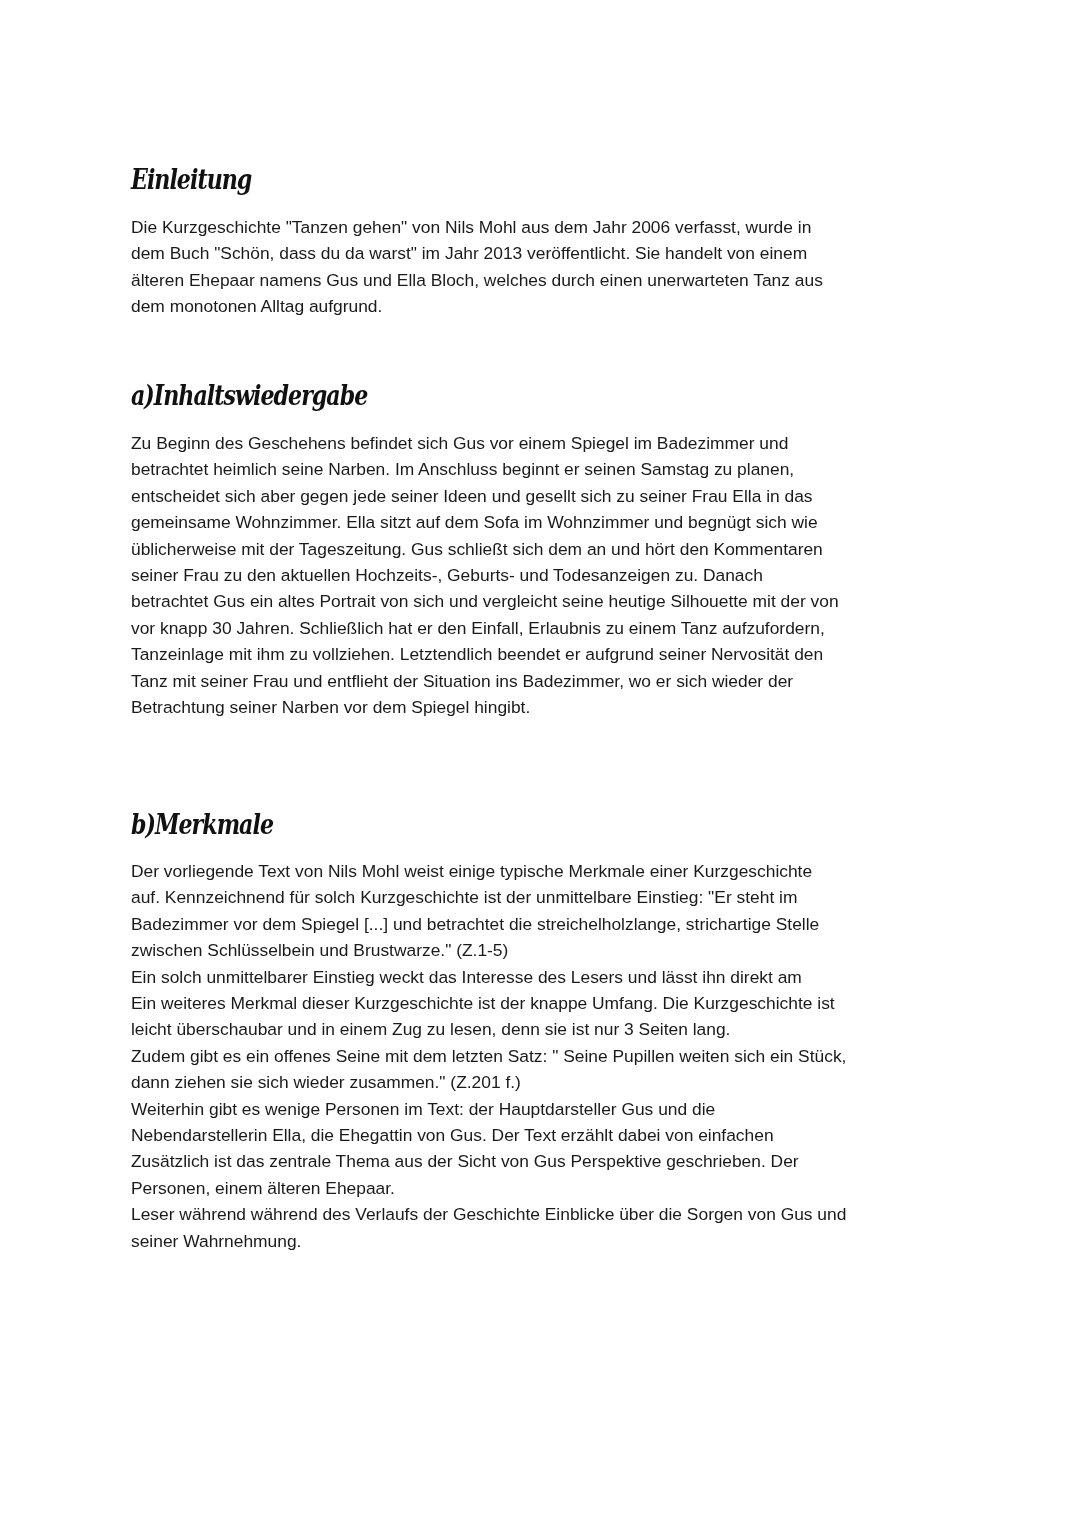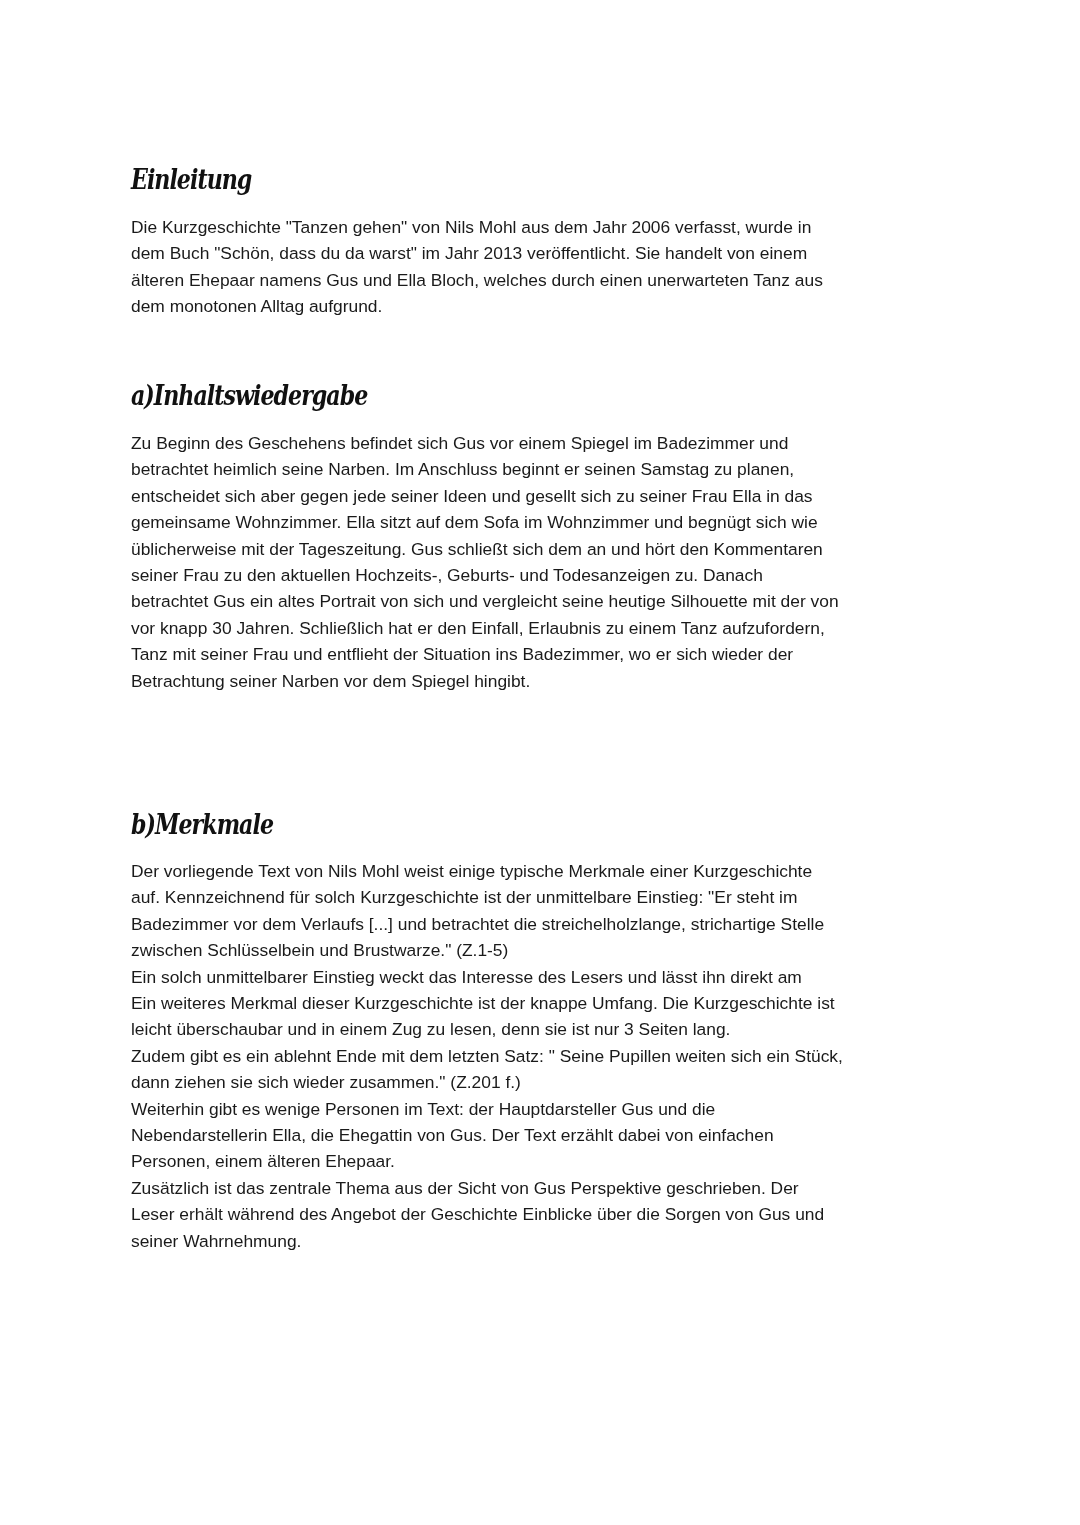--- a/index.html
+++ b/index.html
@@ -35,35 +35,36 @@
   <h2 class="heading" style="top:380px">a)Inhaltswiedergabe</h2>
   <div class="para" style="top:430px">
       <span class="line"><span class="u">Zu Beginn des Geschehens</span><span> befindet sich Gus vor einem Spiegel im Badezimmer und</span></span>
       <span class="line"><span>betrachtet heimlich seine Narben. </span><span class="u">Im Anschluss</span><span> beginnt er seinen Samstag zu planen,</span></span>
       <span class="line"><span>entscheidet sich aber gegen jede seiner Ideen und gesellt sich zu seiner Frau Ella in das</span></span>
       <span class="line"><span>gemeinsame Wohnzimmer. Ella sitzt auf dem Sofa im Wohnzimmer und begnügt sich wie</span></span>
       <span class="line"><span>üblicherweise mit der Tageszeitung. Gus schließt sich dem an und hört den Kommentaren</span></span>
       <span class="line"><span>seiner Frau zu den aktuellen Hochzeits-, Geburts- und Todesanzeigen zu. </span><span class="u">Danach</span></span>
       <span class="line"><span>betrachtet Gus ein altes Portrait von sich und vergleicht seine heutige Silhouette mit der von</span></span>
       <span class="line"><span>vor knapp 30 Jahren. </span><span class="u">Schließlich</span><span> hat er den Einfall, Erlaubnis zu einem Tanz aufzufordern,</span></span>
+      <span class="line"><span>Tanzeinlage mit ihm zu vollziehen. </span><span class="u">Letztendlich</span><span> beendet er aufgrund seiner Nervosität den</span></span>
       <span class="line"><span>Tanz mit seiner Frau und entflieht der Situation ins Badezimmer, wo er sich wieder der</span></span>
       <span class="line"><span>Betrachtung seiner Narben vor dem Spiegel hingibt.</span></span>
     </div>
 
   <h2 class="heading" style="top:809px">b)Merkmale</h2>
   <div class="para" style="top:858px">
       <span class="line"><span>Der vorliegende Text von Nils Mohl weist einige typische Merkmale einer Kurzgeschichte</span></span>
       <span class="line"><span>auf. Kennzeichnend für solch Kurzgeschichte ist der </span><span class="u">unmittelbare Einstieg</span><span>: "Er steht im</span></span>
-      <span class="line"><span>Badezimmer vor dem Verlaufs [...] und betrachtet die streichelholzlange, strichartige Stelle</span></span>
+      <span class="line"><span>Badezimmer vor dem Spiegel [...] und betrachtet die streichelholzlange, strichartige Stelle</span></span>
       <span class="line"><span>zwischen Schlüsselbein und Brustwarze." (Z.1-5)</span></span>
       <span class="line"><span class="u">Ein solch unmittelbarer Einstieg weckt das Interesse des Lesers und lässt ihn direkt am</span></span>
       <span class="line"><span>Ein weiteres Merkmal dieser Kurzgeschichte ist der </span><span class="u">knappe Umfang</span><span>. Die Kurzgeschichte ist</span></span>
       <span class="line"><span>leicht überschaubar und in einem Zug zu lesen, denn sie ist nur 3 Seiten lang.</span></span>
-      <span class="line"><span>Zudem gibt es ein </span><span class="u">ablehnt Ende</span><span> mit dem letzten Satz: " Seine Pupillen weiten sich ein Stück,</span></span>
+      <span class="line"><span>Zudem gibt es ein </span><span class="u">offenes Seine</span><span> mit dem letzten Satz: " Seine Pupillen weiten sich ein Stück,</span></span>
       <span class="line"><span>dann ziehen sie sich wieder zusammen." (Z.201 f.)</span></span>
       <span class="line"><span>Weiterhin gibt es </span><span class="u">wenige Personen</span><span> im Text: der Hauptdarsteller Gus und die</span></span>
       <span class="line"><span>Nebendarstellerin Ella, die Ehegattin von Gus. Der Text erzählt dabei von einfachen</span></span>
+      <span class="line"><span>Zusätzlich ist das zentrale Thema aus der </span><span class="u">Sicht von Gus</span><span> Perspektive geschrieben. Der</span></span>
       <span class="line"><span>Personen, einem älteren Ehepaar.</span></span>
-      <span class="line"><span>Zusätzlich ist das zentrale Thema aus der </span><span class="u">Sicht von Gus</span><span> Perspektive geschrieben. Der</span></span>
-      <span class="line"><span>Leser erhält während des Angebot der Geschichte Einblicke über die Sorgen von Gus und</span></span>
+      <span class="line"><span>Leser während während des Verlaufs der Geschichte Einblicke über die Sorgen von Gus und</span></span>
       <span class="line"><span>seiner Wahrnehmung.</span></span>
     </div>
 </div>
 
 </body></html>

